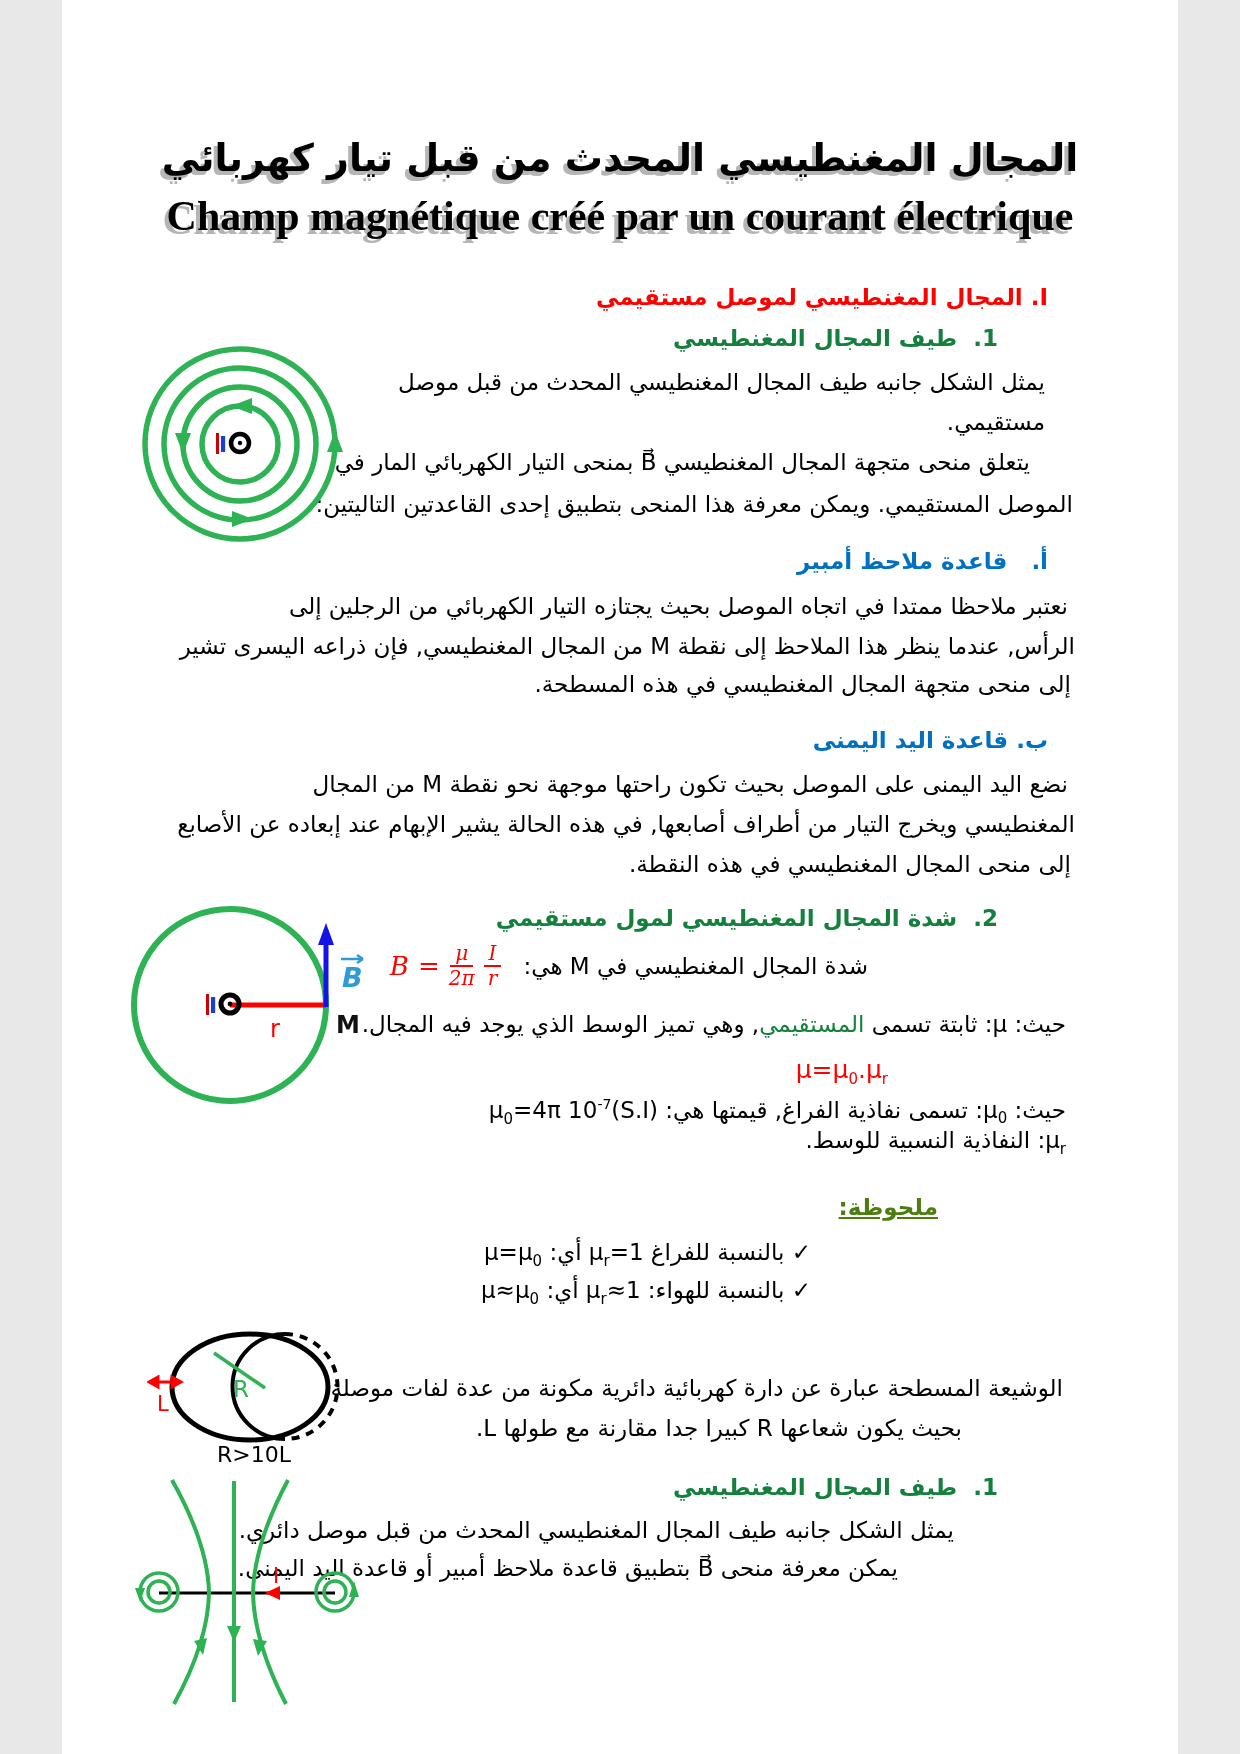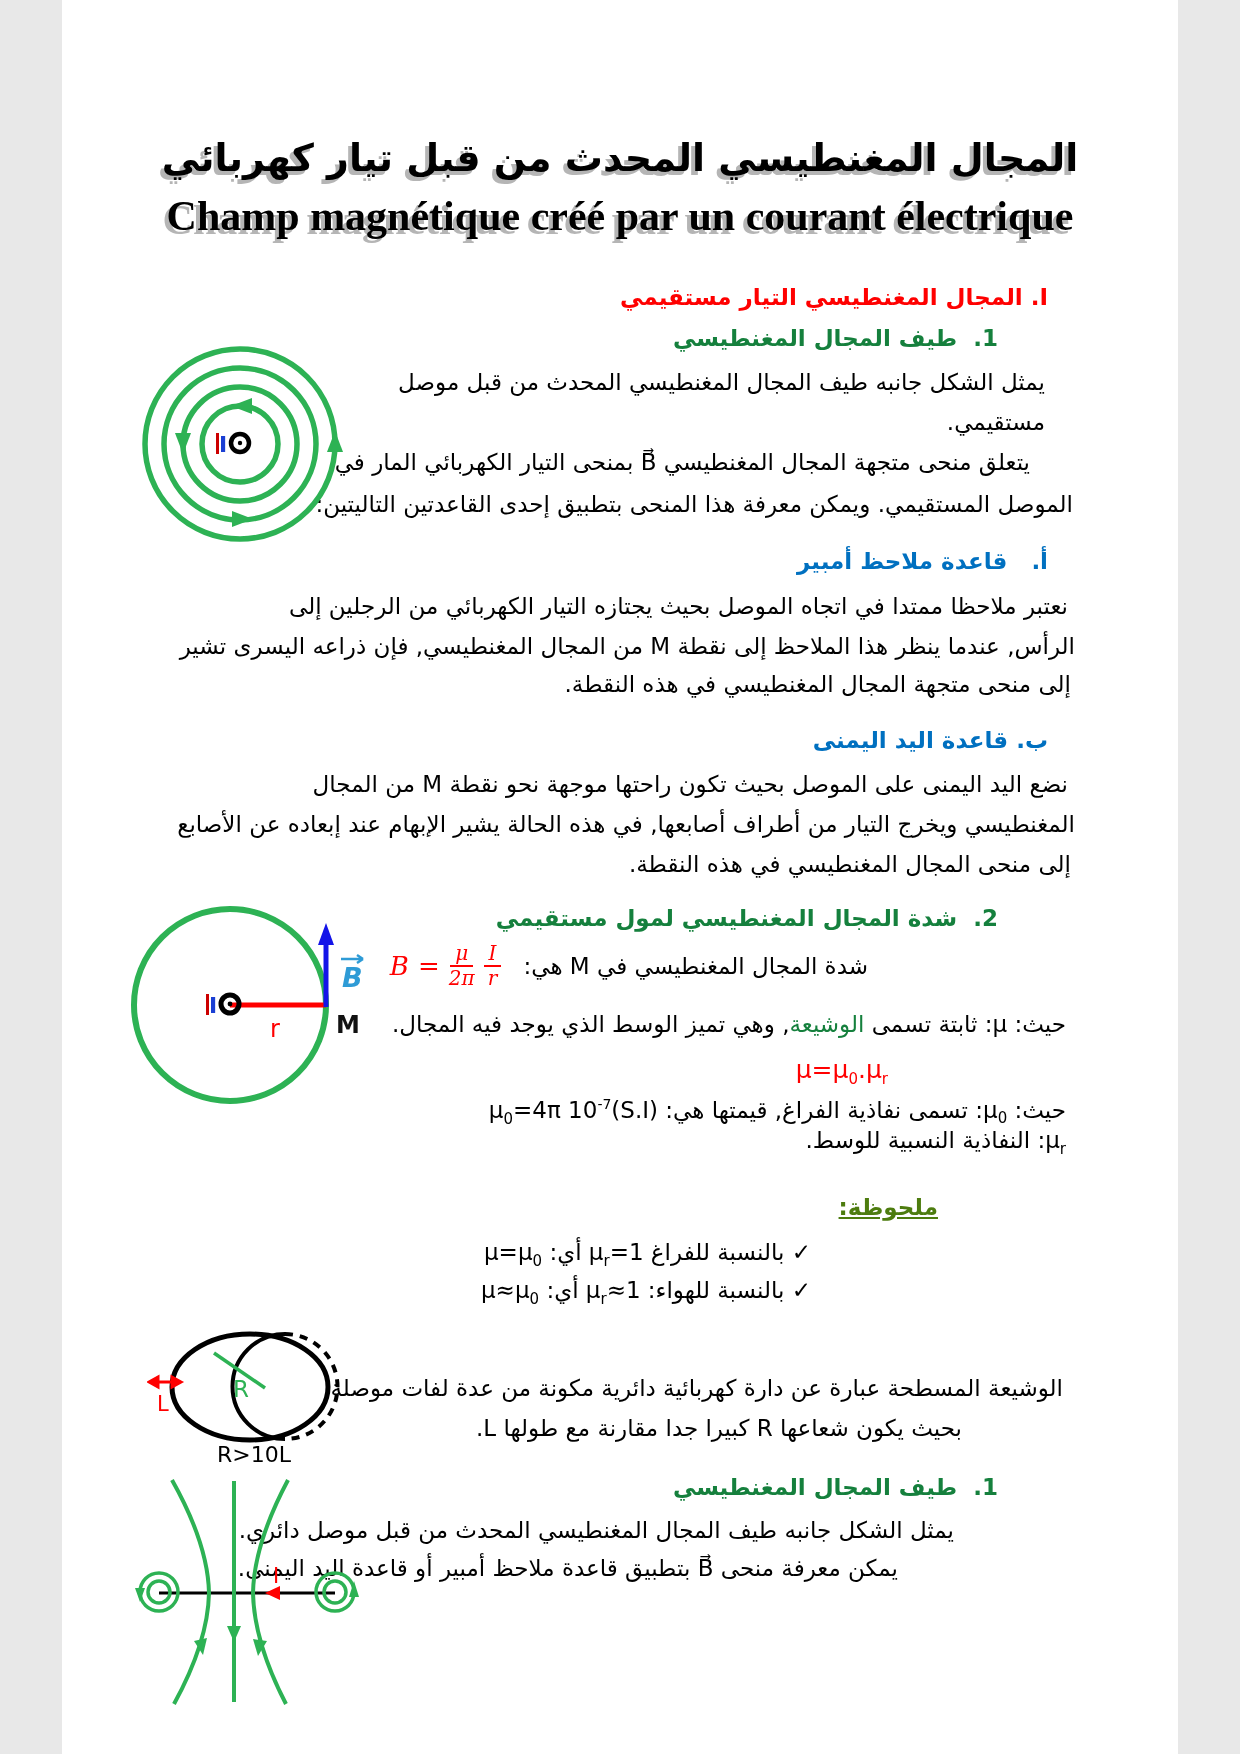--- a/index.html
+++ b/index.html
@@ -36,21 +36,21 @@
   svg text{font-family:"DejaVu Sans",sans-serif;}
 </style>
 </head>
 <body>
 
 <div class="page">
 
   <div class="abs title-ar" style="top:136px;left:0;">المجال المغنطيسي المحدث من قبل تيار كهربائي</div>
   <div class="abs title-fr" style="top:192px;left:0;">Champ magnétique créé par un courant électrique</div>
 
-  <div class="abs h red" style="top:284px;right:130px;">I. المجال المغنطيسي التيار مستقيمي</div>
+  <div class="abs h red" style="top:284px;right:130px;">I. المجال المغنطيسي لموصل مستقيمي</div>
   <div class="abs h green" style="top:325px;right:180px;">1.  طيف المجال المغنطيسي</div>
 
   <div class="abs line" style="top:366px;right:133px;">يمثل الشكل جانبه طيف المجال المغنطيسي المحدث من قبل موصل</div>
   <div class="abs line" style="top:406px;right:133px;">مستقيمي.</div>
   <div class="abs line" style="top:446px;right:148px;">يتعلق منحى متجهة المجال المغنطيسي B⃗ بمنحى التيار الكهربائي المار في</div>
   <div class="abs line" style="top:488px;right:105px;">الموصل المستقيمي. ويمكن معرفة هذا المنحى بتطبيق إحدى القاعدتين التاليتين:</div>
 
   <div class="abs" style="top:338px;left:72px;">
     <svg width="212" height="212" viewBox="0 0 212 212">
       <g stroke="#2db254" stroke-width="5.5" fill="none">
@@ -70,21 +70,21 @@
       <g>
         <circle cx="106" cy="105" r="9" fill="none" stroke="#000" stroke-width="4.5"></circle>
         <circle cx="106" cy="105" r="2.2" fill="#000"></circle>
       </g>
     </svg>
   </div>
 
   <div class="abs h blue" style="top:548px;right:130px;">أ.   قاعدة ملاحظ أمبير</div>
   <div class="abs line" style="top:590px;right:110px;">نعتبر ملاحظا ممتدا في اتجاه الموصل بحيث يجتازه التيار الكهربائي من الرجلين إلى</div>
   <div class="abs line" style="top:630px;right:103px;">الرأس, عندما ينظر هذا الملاحظ إلى نقطة M من المجال المغنطيسي, فإن ذراعه اليسرى تشير</div>
-  <div class="abs line" style="top:668px;right:107px;">إلى منحى متجهة المجال المغنطيسي في هذه النقطة.</div>
+  <div class="abs line" style="top:668px;right:107px;">إلى منحى متجهة المجال المغنطيسي في هذه المسطحة.</div>
 
   <div class="abs h blue" style="top:727px;right:130px;">ب. قاعدة اليد اليمنى</div>
   <div class="abs line" style="top:768px;right:110px;">نضع اليد اليمنى على الموصل بحيث تكون راحتها موجهة نحو نقطة M من المجال</div>
   <div class="abs line" style="top:808px;right:103px;">المغنطيسي ويخرج التيار من أطراف أصابعها, في هذه الحالة يشير الإبهام عند إبعاده عن الأصابع</div>
   <div class="abs line" style="top:848px;right:107px;">إلى منحى المجال المغنطيسي في هذه النقطة.</div>
 
   <div class="abs h green" style="top:905px;right:180px;">2.  شدة المجال المغنطيسي لمول مستقيمي</div>
 
   <div class="abs formula-row" style="top:942px;right:310px;">
     <span class="line">شدة المجال المغنطيسي في M هي:</span>
@@ -118,21 +118,21 @@
       <text x="216" y="138" font-size="24" font-weight="bold" fill="#111">M</text>
       <rect x="86" y="99" width="3" height="21" fill="#cc0000"></rect>
       <text x="89" y="118" font-size="22" font-weight="bold" fill="#1a3fd4">I</text>
       <g>
         <circle cx="110" cy="109" r="9" fill="none" stroke="#000" stroke-width="5"></circle>
         <circle cx="110" cy="109" r="2.4" fill="#000"></circle>
       </g>
     </svg>
   </div>
 
-  <div class="abs line" style="top:1008px;right:112px;"><span>حيث: μ: ثابتة تسمى </span><span class="green">الوشيعة</span><span>, وهي تميز الوسط الذي يوجد فيه المجال.</span></div>
+  <div class="abs line" style="top:1008px;right:112px;"><span>حيث: μ: ثابتة تسمى </span><span class="green">المستقيمي</span><span>, وهي تميز الوسط الذي يوجد فيه المجال.</span></div>
 
   <div class="abs line red" style="top:1054px;right:290px;font-size:25px;"><span class="ltr"><span>μ=μ</span><sub>0</sub><span>.μ</span><sub>r</sub></span></div>
 
   <div class="abs line" style="top:1088px;right:112px;"><span>حيث: μ</span><sub>0</sub><span>: تسمى نفاذية الفراغ, قيمتها هي: </span><span class="ltr"><span>μ</span><sub>0</sub><span>=4π 10</span><sup>-7</sup><span>(S.I)</span></span></div>
 
   <div class="abs line" style="top:1124px;right:112px;"><span>μ</span><sub>r</sub><span>: النفاذية النسبية للوسط.</span></div>
 
   <div class="abs note-h" style="top:1194px;right:240px;">ملحوظة:</div>
   <div class="abs line" style="top:1236px;right:367px;"><span>✓</span><span> </span><span>بالنسبة للفراغ μ</span><sub>r</sub><span>=1 أي: μ=μ</span><sub>0</sub></div>
   <div class="abs line" style="top:1274px;right:367px;"><span>✓</span><span> </span><span>بالنسبة للهواء: μ</span><sub>r</sub><span>≈1 أي: μ≈μ</span><sub>0</sub></div>

